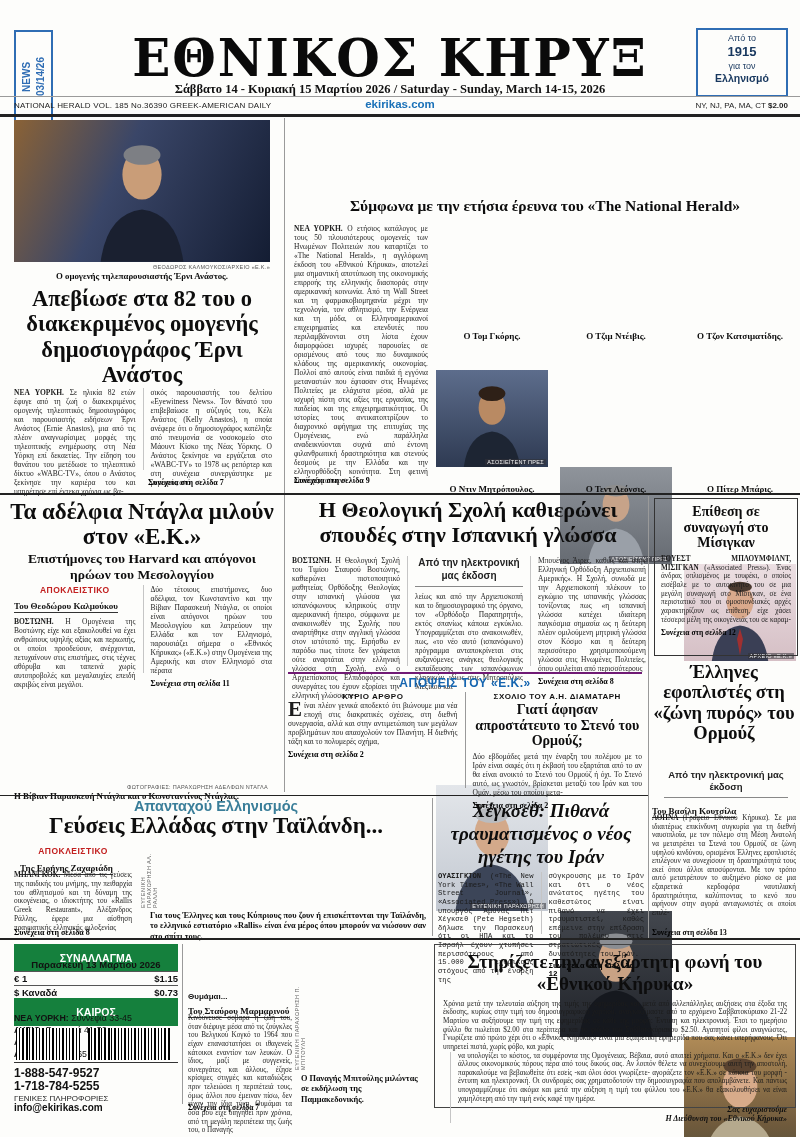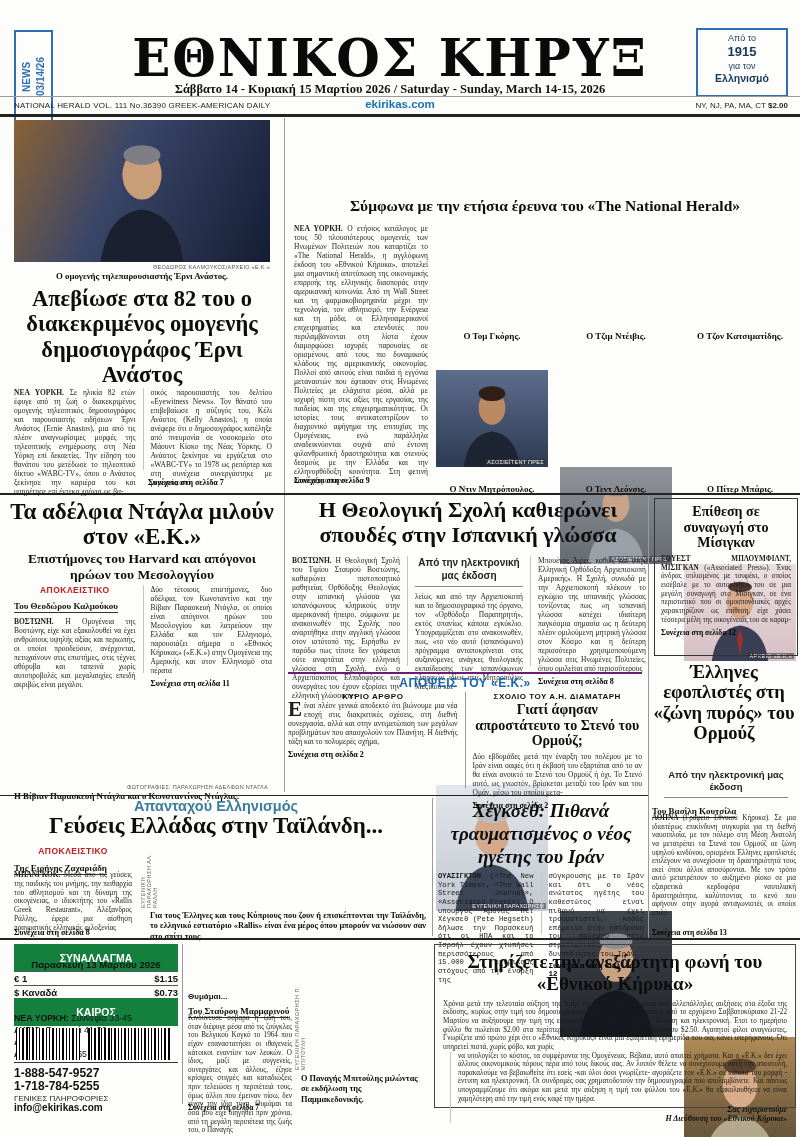--- a/index.html
+++ b/index.html
@@ -70,21 +70,21 @@
   <div class="abs ctr" style="right:12px;top:28px;width:88px;height:62px;border:2px solid #2f6db4;color:#17375e;
               font-family:'Liberation Sans',sans-serif;padding-top:3px;line-height:1.25;">
     <div style="font-size:9px;">Από το</div>
     <div style="font-size:13px;font-weight:bold;">1915</div>
     <div style="font-size:9px;">για τον</div>
     <div style="font-size:10.5px;font-weight:bold;">Ελληνισμό</div>
   </div>
 
   <div class="abs" style="left:0;top:96px;width:800px;height:1px;background:#9a9a9a;"></div>
 
-  <div class="abs sans" style="left:14px;top:101px;font-size:8px;color:#222;letter-spacing:.2px;">NATIONAL HERALD VOL. 111   No.36390   GREEK-AMERICAN DAILY</div>
+  <div class="abs sans" style="left:14px;top:101px;font-size:8px;color:#222;letter-spacing:.2px;">NATIONAL HERALD VOL. 185   No.36390   GREEK-AMERICAN DAILY</div>
   <div class="abs sans" style="left:0;top:98px;width:800px;text-align:center;font-weight:bold;font-size:11.5px;color:#1a71b8;">ekirikas.com</div>
   <div class="abs sans" style="right:12px;top:101px;font-size:8px;color:#222;">
     <span>NY, NJ, PA, MA, CT</span>
     <b>$2.00</b>
   </div>
 
   <div class="hline" style="left:0;top:114px;width:800px;height:3px;"></div>
 
   <div class="abs photo ph-anastos" style="left:14px;top:120px;width:256px;height:142px;">
     <svg class="person" viewBox="0 0 100 120" preserveAspectRatio="xMidYMax meet">
@@ -241,21 +241,21 @@
     <span class="byline">Του Βασίλη Κουτσίλα</span>
   </div>
   <div class="abs jt" style="left:652px;top:814px;width:144px;height:108px;font-size:7.2px;">
     <b>ΑΘΗΝΑ </b><span>(Γραφείο Εθνικού Κήρυκα). Σε μια ιδιαιτέρως επικίνδυνη συγκυρία για τη διεθνή ναυσιπλοΐα, με τον πόλεμο στη Μέση Ανατολή να μετατρέπει τα Στενά του Ορμούζ σε ζώνη υψηλού κινδύνου, ορισμένοι Έλληνες εφοπλιστές επιλέγουν να συνεχίσουν τη δραστηριότητά τους εκεί όπου άλλοι αποσύρονται. Με τον τρόπο αυτό μετατρέπουν το αυξημένο ρίσκο σε μια εξαιρετικά κερδοφόρα ναυτιλιακή δραστηριότητα, καλύπτοντας το κενό που αφήνουν στην αγορά ανταγωνιστές οι οποίοι επιλέ-</span>
   </div>
   <div class="abs cont" style="left:652px;top:924px;font-size:7.5px;">Συνέχεια στη σελίδα 13</div>
 
   <div class="abs hl" style="left:0;top:813px;width:432px;font-size:23px;">Γεύσεις Ελλάδας στην Ταϊλάνδη...</div>
   <div class="abs ctr sans" style="left:0;top:798px;width:432px;font-weight:bold;font-size:14.5px;color:#3a7e99;">Απανταχού Ελληνισμός</div>
   <div class="abs excl" style="left:14px;top:846px;width:118px;">ΑΠΟΚΛΕΙΣΤΙΚΟ</div>
-  <div class="abs" style="left:14px;top:857px;text-align:center;">
+  <div class="abs" style="left:20px;top:857px;text-align:center;">
     <span class="byline">Της Ειρήνης Ζαχαριάδη</span>
   </div>
   <div class="abs jt" style="left:14px;top:871px;width:118px;height:50px;font-size:7.3px;">
     <b>ΜΠΑΝΓΚΟΚ. </b><span>Μέσα από τις γεύσεις της παιδικής του μνήμης, την πειθαρχία του αθλητισμού και τη δύναμη της οικογένειας, ο ιδιοκτήτης του «Rallis Greek Restaurant», Αλέξανδρος Ράλλης, έφερε μια αίσθηση πραγματικής ελληνικής φιλοξενίας</span>
   </div>
   <div class="abs cont" style="left:14px;top:924px;">Συνέχεια στη σελίδα 8</div>
   <div class="vcredit" style="left:140px;top:838px;height:70px;">ΕΥΓΕΝΙΚΗ ΠΑΡΑΧΩΡΗΣΗ ΑΛ. ΡΑΛΛΗ</div>
 
   <div class="abs caption" style="left:150px;top:911px;width:276px;font-size:8.3px;text-align:justify;">Για τους Έλληνες και τους Κύπριους που ζουν ή επισκέπτονται την Ταϊλάνδη, το ελληνικό εστιατόριο «Rallis» είναι ένα μέρος όπου μπορούν να νιώσουν σαν στο σπίτι τους.</div>
 

